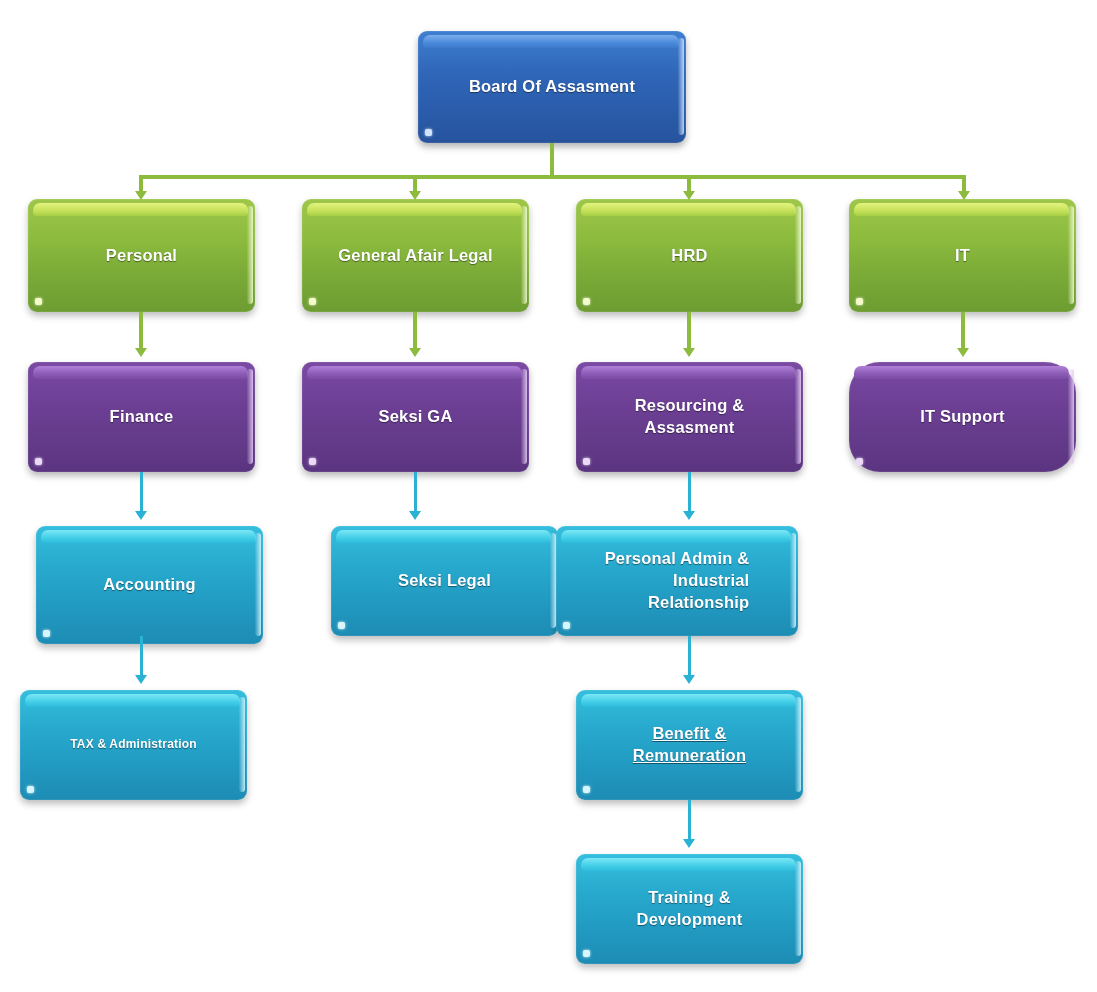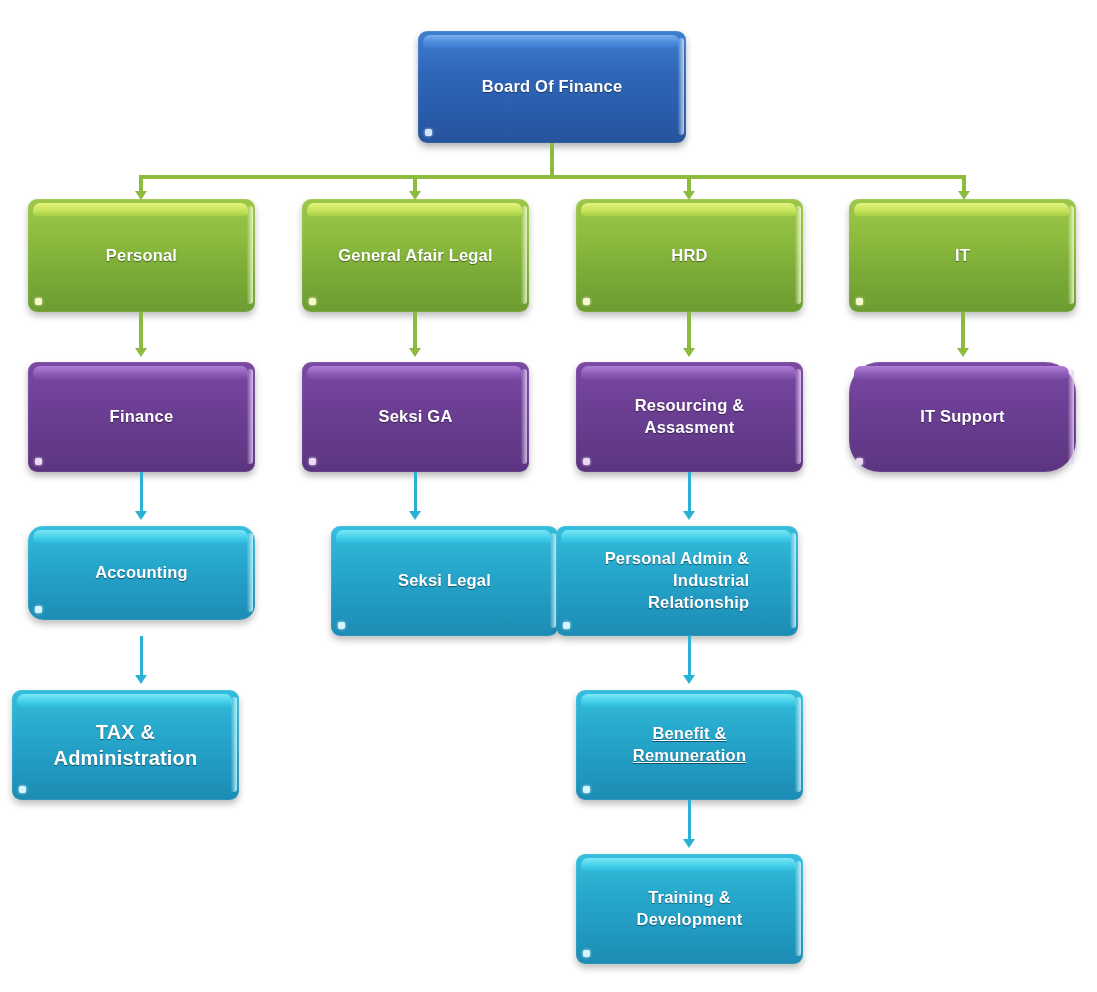--- a/index.html
+++ b/index.html
@@ -144,21 +144,21 @@
   .a-cyan   { border-top: 9px solid #2ab2d4; }
 </style>
 </head>
 <body>
 
 <div id="chart-canvas">
 
   <div class="node blue" style="left:418px; top:31px; width:268px; height:112px;">
     <span class="edge"></span>
     <span class="dot"></span>
-    <span class="label">Board Of Finance</span>
+    <span class="label">Board Of Assasment</span>
   </div>
 
   <div class="conn vline c-green" style="left:550px; top:143px; width:4px; height:34px;"></div>
 
   <div class="conn hline c-green" style="left:139px; top:175px; width:827px; height:4px;"></div>
 
   <div class="conn vline c-green" style="left:139px; top:175px; width:4px; height:18px;"></div>
   <div class="arrow a-green" style="left:135px; top:191px;"></div>
 
   <div class="conn vline c-green" style="left:413px; top:175px; width:4px; height:18px;"></div>
@@ -181,30 +181,30 @@
 
   <div class="node purple" style="left:28px; top:362px; width:227px; height:110px;">
     <span class="edge"></span>
     <span class="dot"></span>
     <span class="label">Finance</span>
   </div>
 
   <div class="conn vline c-cyan" style="left:140px; top:472px; width:3px; height:42px;"></div>
   <div class="arrow a-cyan" style="left:135px; top:511px;"></div>
 
-  <div class="node cyan" style="left:28px; top:526px; width:227px; height:94px;border-radius:15px;">
+  <div class="node cyan" style="left:36px; top:526px; width:227px; height:118px;">
     <span class="edge"></span>
     <span class="dot"></span>
     <span class="label">Accounting</span>
   </div>
 
   <div class="conn vline c-cyan" style="left:140px; top:636px; width:3px; height:42px;"></div>
   <div class="arrow a-cyan" style="left:135px; top:675px;"></div>
 
-  <div class="node cyan" style="left:12px; top:690px; width:227px; height:110px; font-size:20px;">
+  <div class="node cyan" style="left:20px; top:690px; width:227px; height:110px; font-size:12px;">
     <span class="edge"></span>
     <span class="dot"></span>
     <span class="label">TAX &amp; Administration</span>
   </div>
 
   <div class="node green" style="left:302px; top:199px; width:227px; height:113px;align-items:center;">
     <span class="edge"></span>
     <span class="dot"></span>
     <span class="label">General Afair Legal</span>
   </div>

